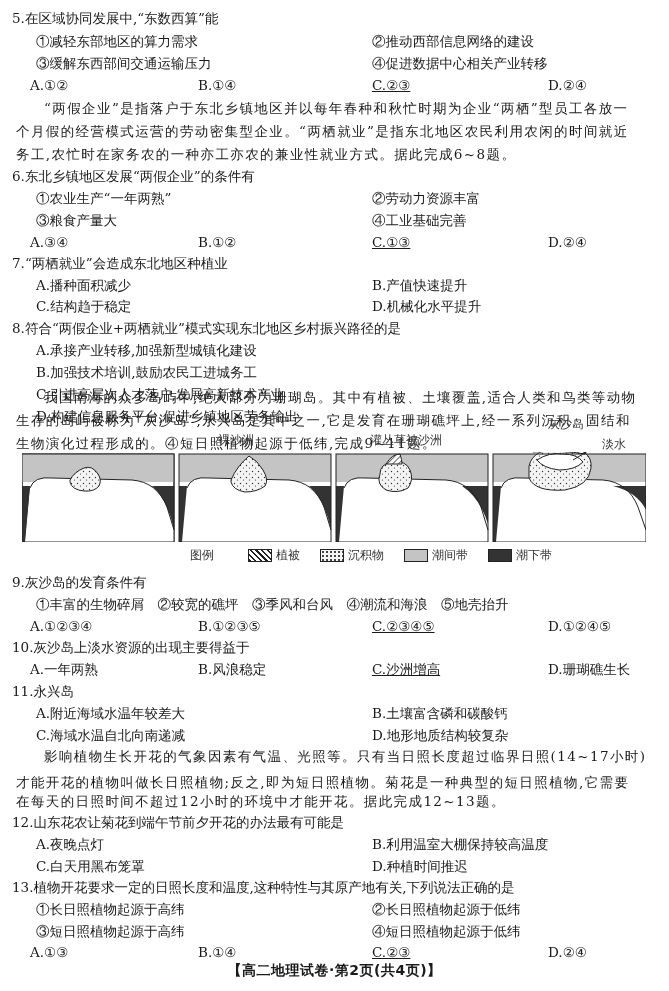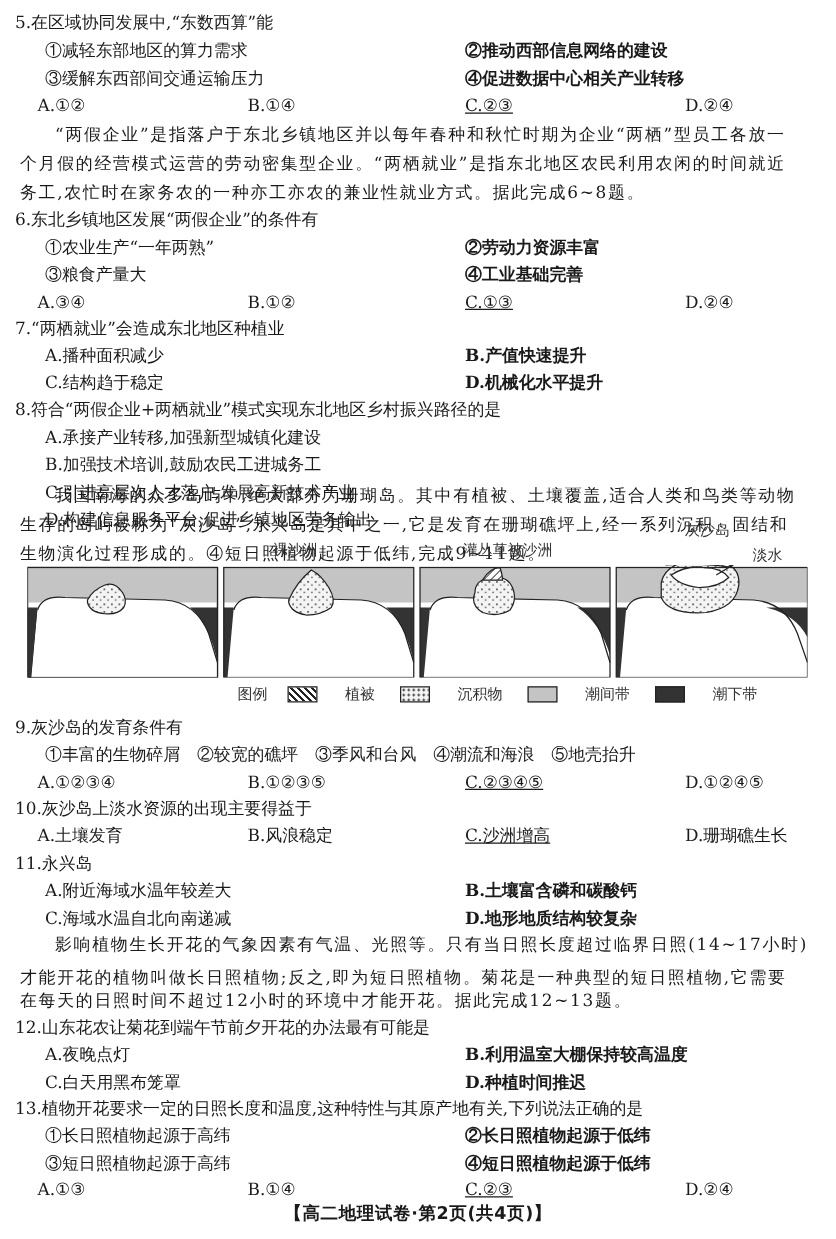--- a/index.html
+++ b/index.html
@@ -7,28 +7,28 @@
   body {
     position: relative;
     font-family: "DejaVu Serif", "Liberation Serif", serif;
     color: #1a1a1a;
     font-size: 13.5px;
     overflow: hidden;
   }
   .line { position: absolute; left: 0; white-space: nowrap; line-height: 20px; height: 20px; }
   .q { left: 12px; }
   .opt { left: 36px; }
-  .opt2 { left: 372px; font-weight: bold; }
+  .opt2 { left: 372px; }
   .c1 { left: 30px; } .c2 { left: 198px; } .c3 { left: 372px; text-decoration: underline; } .c4 { left: 548px; }
   .para { left: 16px; width: 640px; letter-spacing: 1.4px; }
   .para.indent { left: 44px; }
   .diagram { position: absolute; left: 22px; top: 452px; width: 624px; height: 90px; }
   .legend { position: absolute; left: 190px; top: 546px; height: 18px; font-size: 12px; color: #333; display: flex; align-items: center; gap: 6px; }
   .sw { display: inline-block; width: 24px; height: 13px; border: 1px solid #222; vertical-align: middle; margin-right: 4px; }
-  .legend-item { display: inline-flex; align-items: center; margin-right: 14px; gap: 18px; }
+  .legend-item { display: inline-flex; align-items: center; margin-right: 14px; }
   .dlabel { position: absolute; font-size: 12px; color: #333; white-space: nowrap; }
   .footer { position: absolute; left: 0; width: 669px; top: 962px; text-align: center; font-family: "DejaVu Sans", "Liberation Sans", sans-serif; font-weight: bold; font-size: 14px; letter-spacing: 0.5px; }
 </style>
 </head>
 <body>
 
 <div class="line q" style="top:8px">5.在区域协同发展中,“东数西算”能</div>
 <div class="line opt" style="top:31px">①减轻东部地区的算力需求</div>
 <div class="line opt2" style="top:31px">②推动西部信息网络的建设</div>
 <div class="line opt" style="top:53px">③缓解东西部间交通运输压力</div>
@@ -132,21 +132,21 @@
       <rect x="0" y="2" width="153" height="88" fill="none" stroke="#222" stroke-width="1"></rect>
     </g>
   </svg>
 </div>
 <div class="dlabel" style="left:218px; top:432px">裸沙洲</div>
 <div class="dlabel" style="left:370px; top:432px">灌丛草被沙洲</div>
 <div class="dlabel" style="left:548px; top:416px">灰沙岛</div>
 <div class="dlabel" style="left:602px; top:436px">淡水</div>
 
 <div class="legend">
-  <span style="margin-right:10px">图例</span>
+  <span style="margin-right:28px">图例</span>
   <span class="legend-item">
     <span class="sw" style="background:repeating-linear-gradient(45deg,#222 0 1.5px,#fff 1.5px 4px)"></span>
     <span>植被</span>
   </span>
   <span class="legend-item">
     <span class="sw" style="background:radial-gradient(circle,#444 0.8px,#f4f4f4 1px) 0 0/4px 4px"></span>
     <span>沉积物</span>
   </span>
   <span class="legend-item">
     <span class="sw" style="background:#c4c4c4"></span>
@@ -159,21 +159,21 @@
 </div>
 
 <div class="line q" style="top:572px">9.灰沙岛的发育条件有</div>
 <div class="line opt" style="top:594px">①丰富的生物碎屑　②较宽的礁坪　③季风和台风　④潮流和海浪　⑤地壳抬升</div>
 <div class="line c1" style="top:616px">A.①②③④</div>
 <div class="line c2" style="top:616px">B.①②③⑤</div>
 <div class="line c3" style="top:616px">C.②③④⑤</div>
 <div class="line c4" style="top:616px">D.①②④⑤</div>
 
 <div class="line q" style="top:637px">10.灰沙岛上淡水资源的出现主要得益于</div>
-<div class="line c1" style="top:659px">A.土壤发育</div>
+<div class="line c1" style="top:659px">A.一年两熟</div>
 <div class="line c2" style="top:659px">B.风浪稳定</div>
 <div class="line c3" style="top:659px">C.沙洲增高</div>
 <div class="line c4" style="top:659px">D.珊瑚礁生长</div>
 
 <div class="line q" style="top:681px">11.永兴岛</div>
 <div class="line opt" style="top:703px">A.附近海域水温年较差大</div>
 <div class="line opt2" style="top:703px">B.土壤富含磷和碳酸钙</div>
 <div class="line opt" style="top:725px">C.海域水温自北向南递减</div>
 <div class="line opt2" style="top:725px">D.地形地质结构较复杂</div>
 

